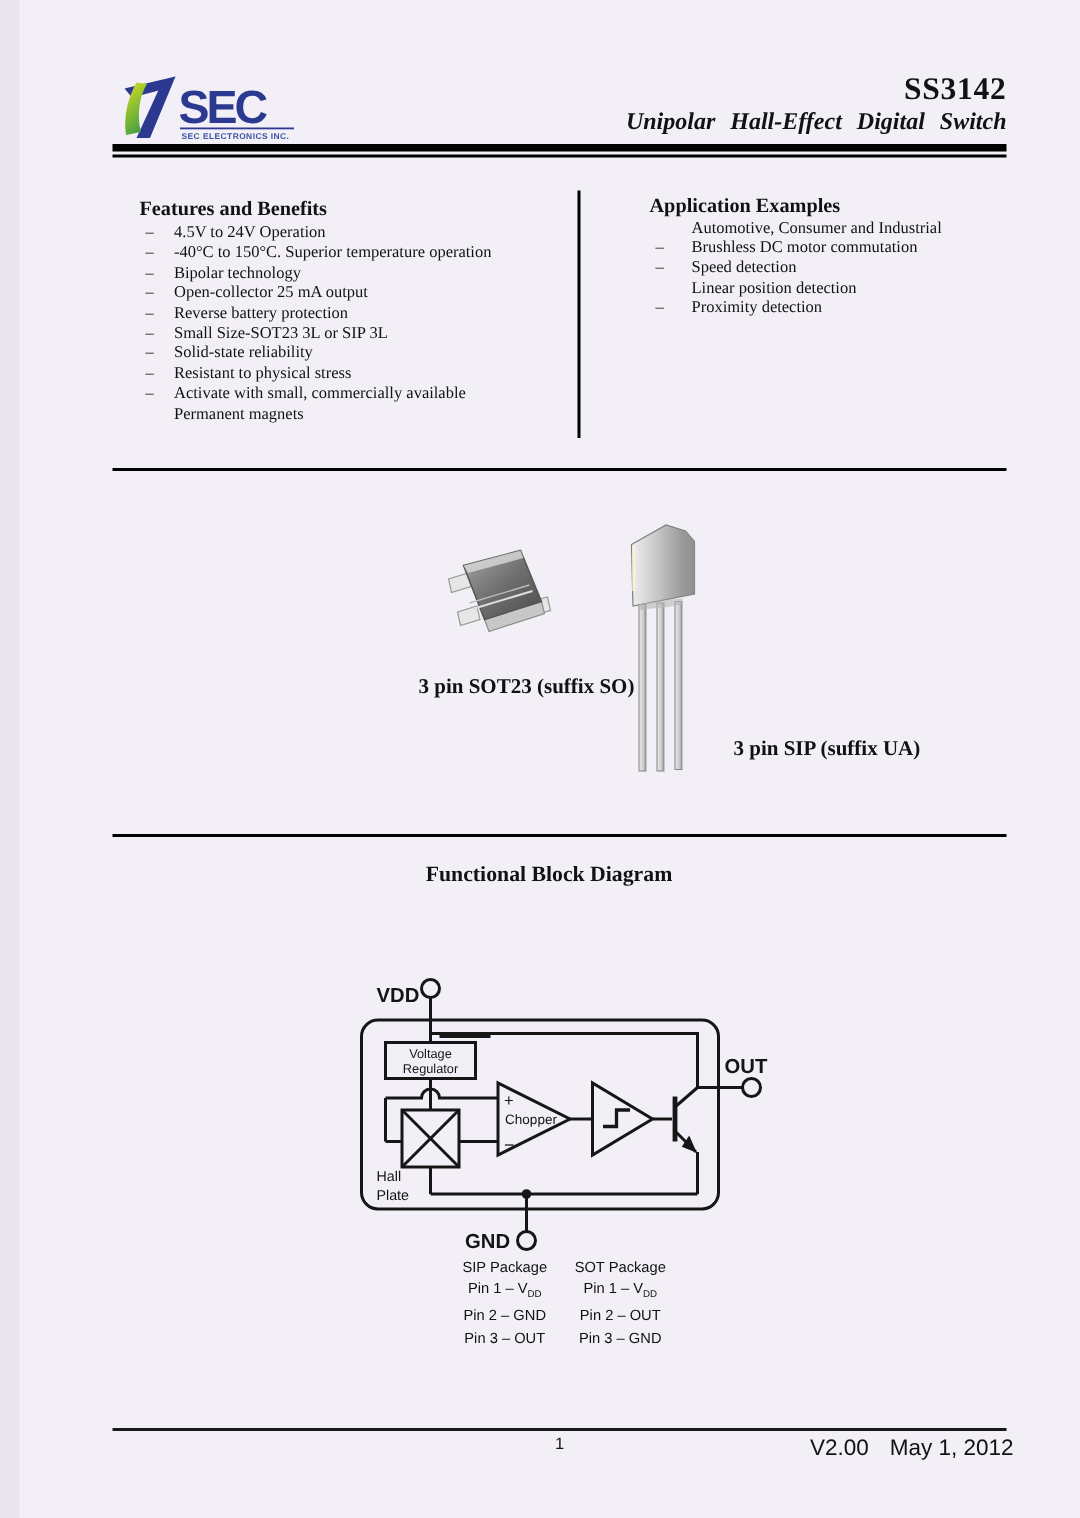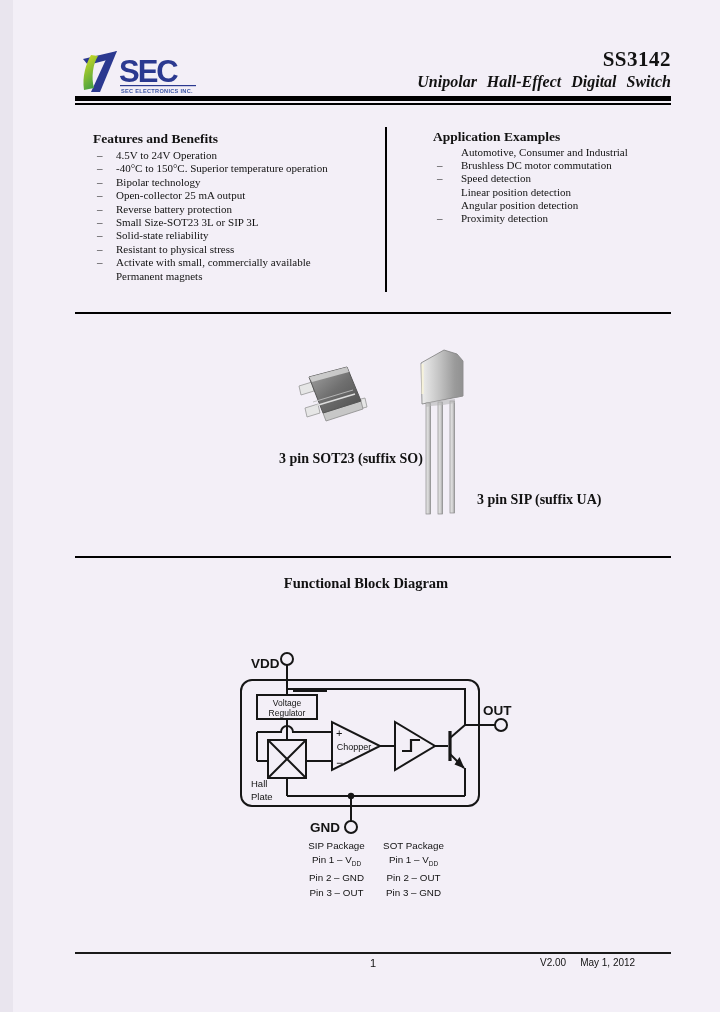--- a/index.html
+++ b/index.html
@@ -26,36 +26,36 @@
   .apps-list .dash{width:24px;}
   .divider-v{left:372px;top:127px;width:2px;height:165px;background:#000;}
 
   .hr{left:62px;width:596px;height:2px;background:#000;}
   .hr-a{top:312px;} .hr-b{top:556px;}
   .footer-line{left:62px;top:952px;width:596px;height:2px;background:#1a1a1a;}
 
   
   .pkg-label{font-size:14px;font-weight:bold;}
   .sot-label{left:266px;top:451px;}
-  .sip-label{left:464px;top:492px;}
+  .sip-label{left:476px;top:492px;}
 
   
   .fbd-title{left:0;top:575px;width:706px;text-align:center;font-weight:bold;font-size:14.5px;}
   .fbd-svg{left:220px;top:640px;}
   .fbd-svg text{font-family:"Liberation Sans",sans-serif;fill:#141414;}
 
   .pinout{left:285px;top:839px;display:flex;font-family:"Liberation Sans",sans-serif;
           font-size:9.8px;line-height:14.2px;}
   .pinout .pcol{width:77px;text-align:center;}
   .pinout sub{font-size:6.5px;}
 
   
   .page-num{left:0;top:957px;width:720px;text-align:center;
             font-family:"Liberation Sans",sans-serif;font-size:11px;}
-  .version-date{left:527px;top:957px;font-family:"Liberation Sans",sans-serif;font-size:10px;}
+  .version-date{left:527px;top:957px;font-family:"Liberation Sans",sans-serif;font-size:15px;}
   .version-date .ver{margin-right:14px;}
 </style>
 </head>
 <body>
 
 <div class="page">
 
   <svg class="abs" style="left:64px;top:47px" width="124" height="50" viewBox="0 0 124 50">
     <defs>
       <linearGradient id="gGreen" x1="0" y1="0" x2="0.4" y2="1">
@@ -134,24 +134,20 @@
         <span class="dash">–</span>
         <span class="txt">Brushless DC motor commutation</span>
       </div>
     <div class="li">
         <span class="dash">–</span>
         <span class="txt">Speed detection</span>
       </div>
     <div class="li">
         <span class="dash"></span>
         <span class="txt">Linear position detection</span>
-      </div>
-    <div class="li">
-        <span class="dash"></span>
-        <span class="txt">Angular position detection</span>
       </div>
     <div class="li">
         <span class="dash">–</span>
         <span class="txt">Proximity detection</span>
       </div>
   </div>
 
   <div class="abs hr hr-a"></div>
 
   <svg class="abs" style="left:276px;top:361px" width="88" height="74" viewBox="0 0 88 74">

